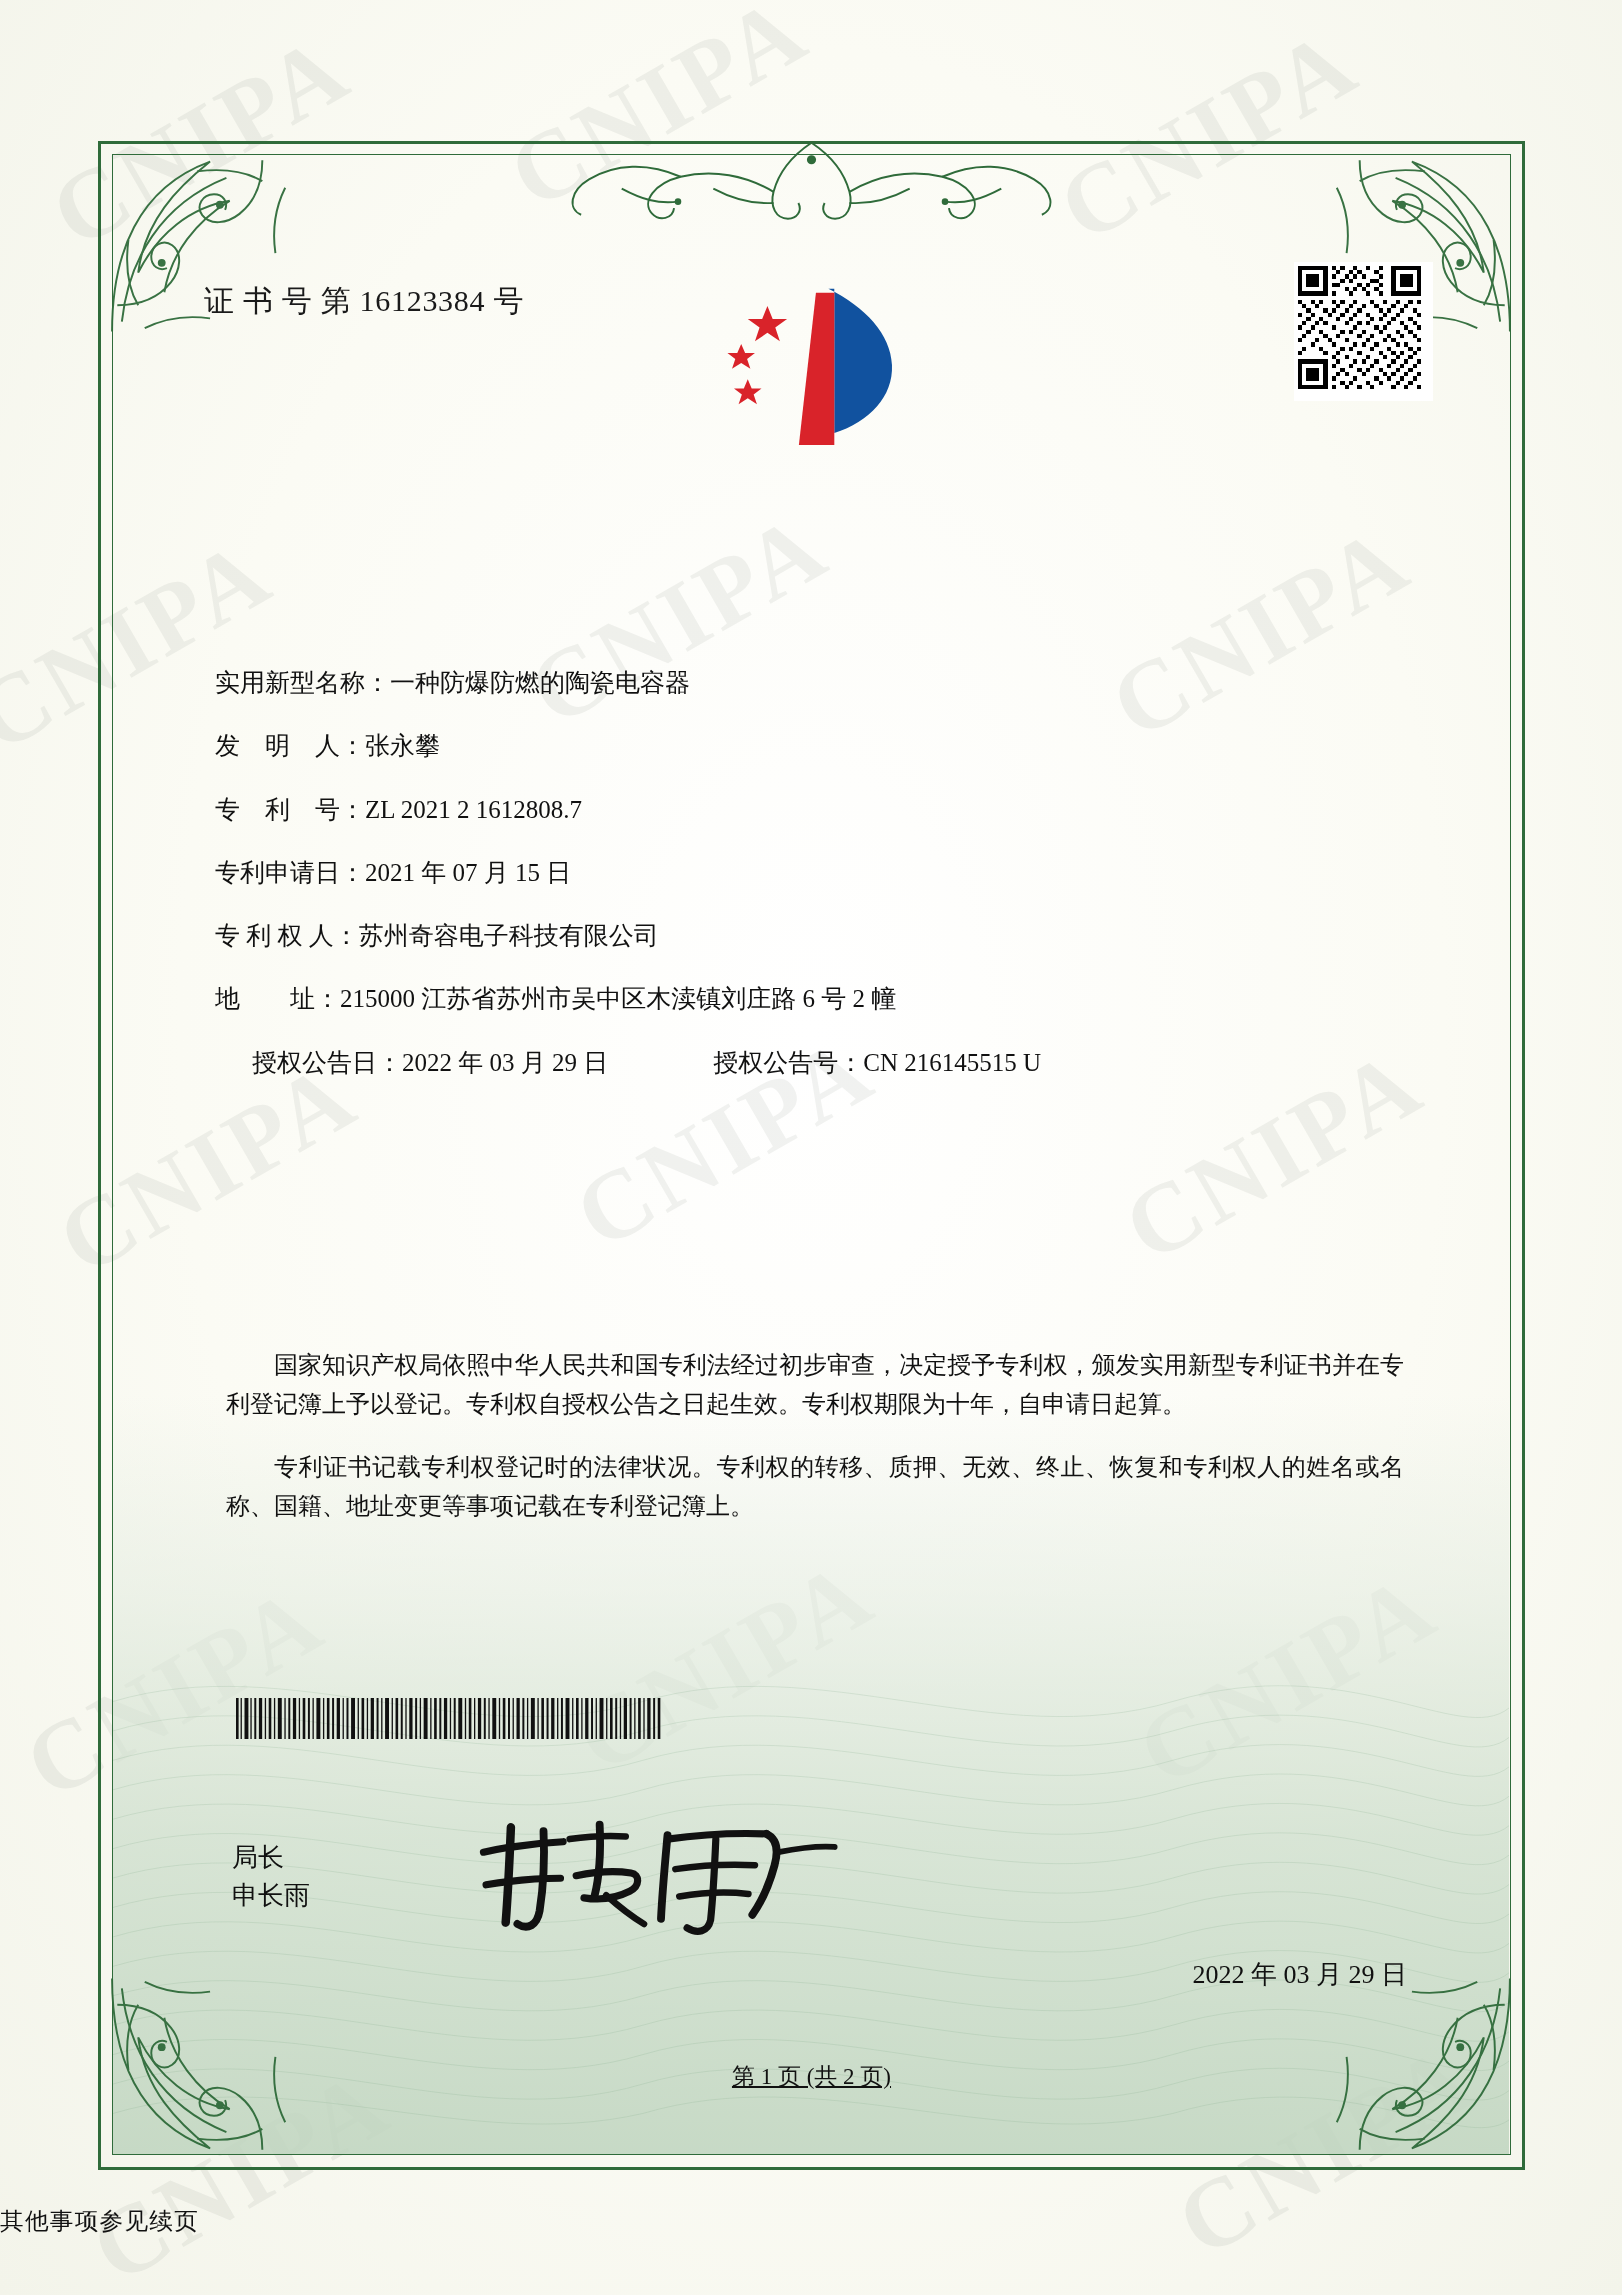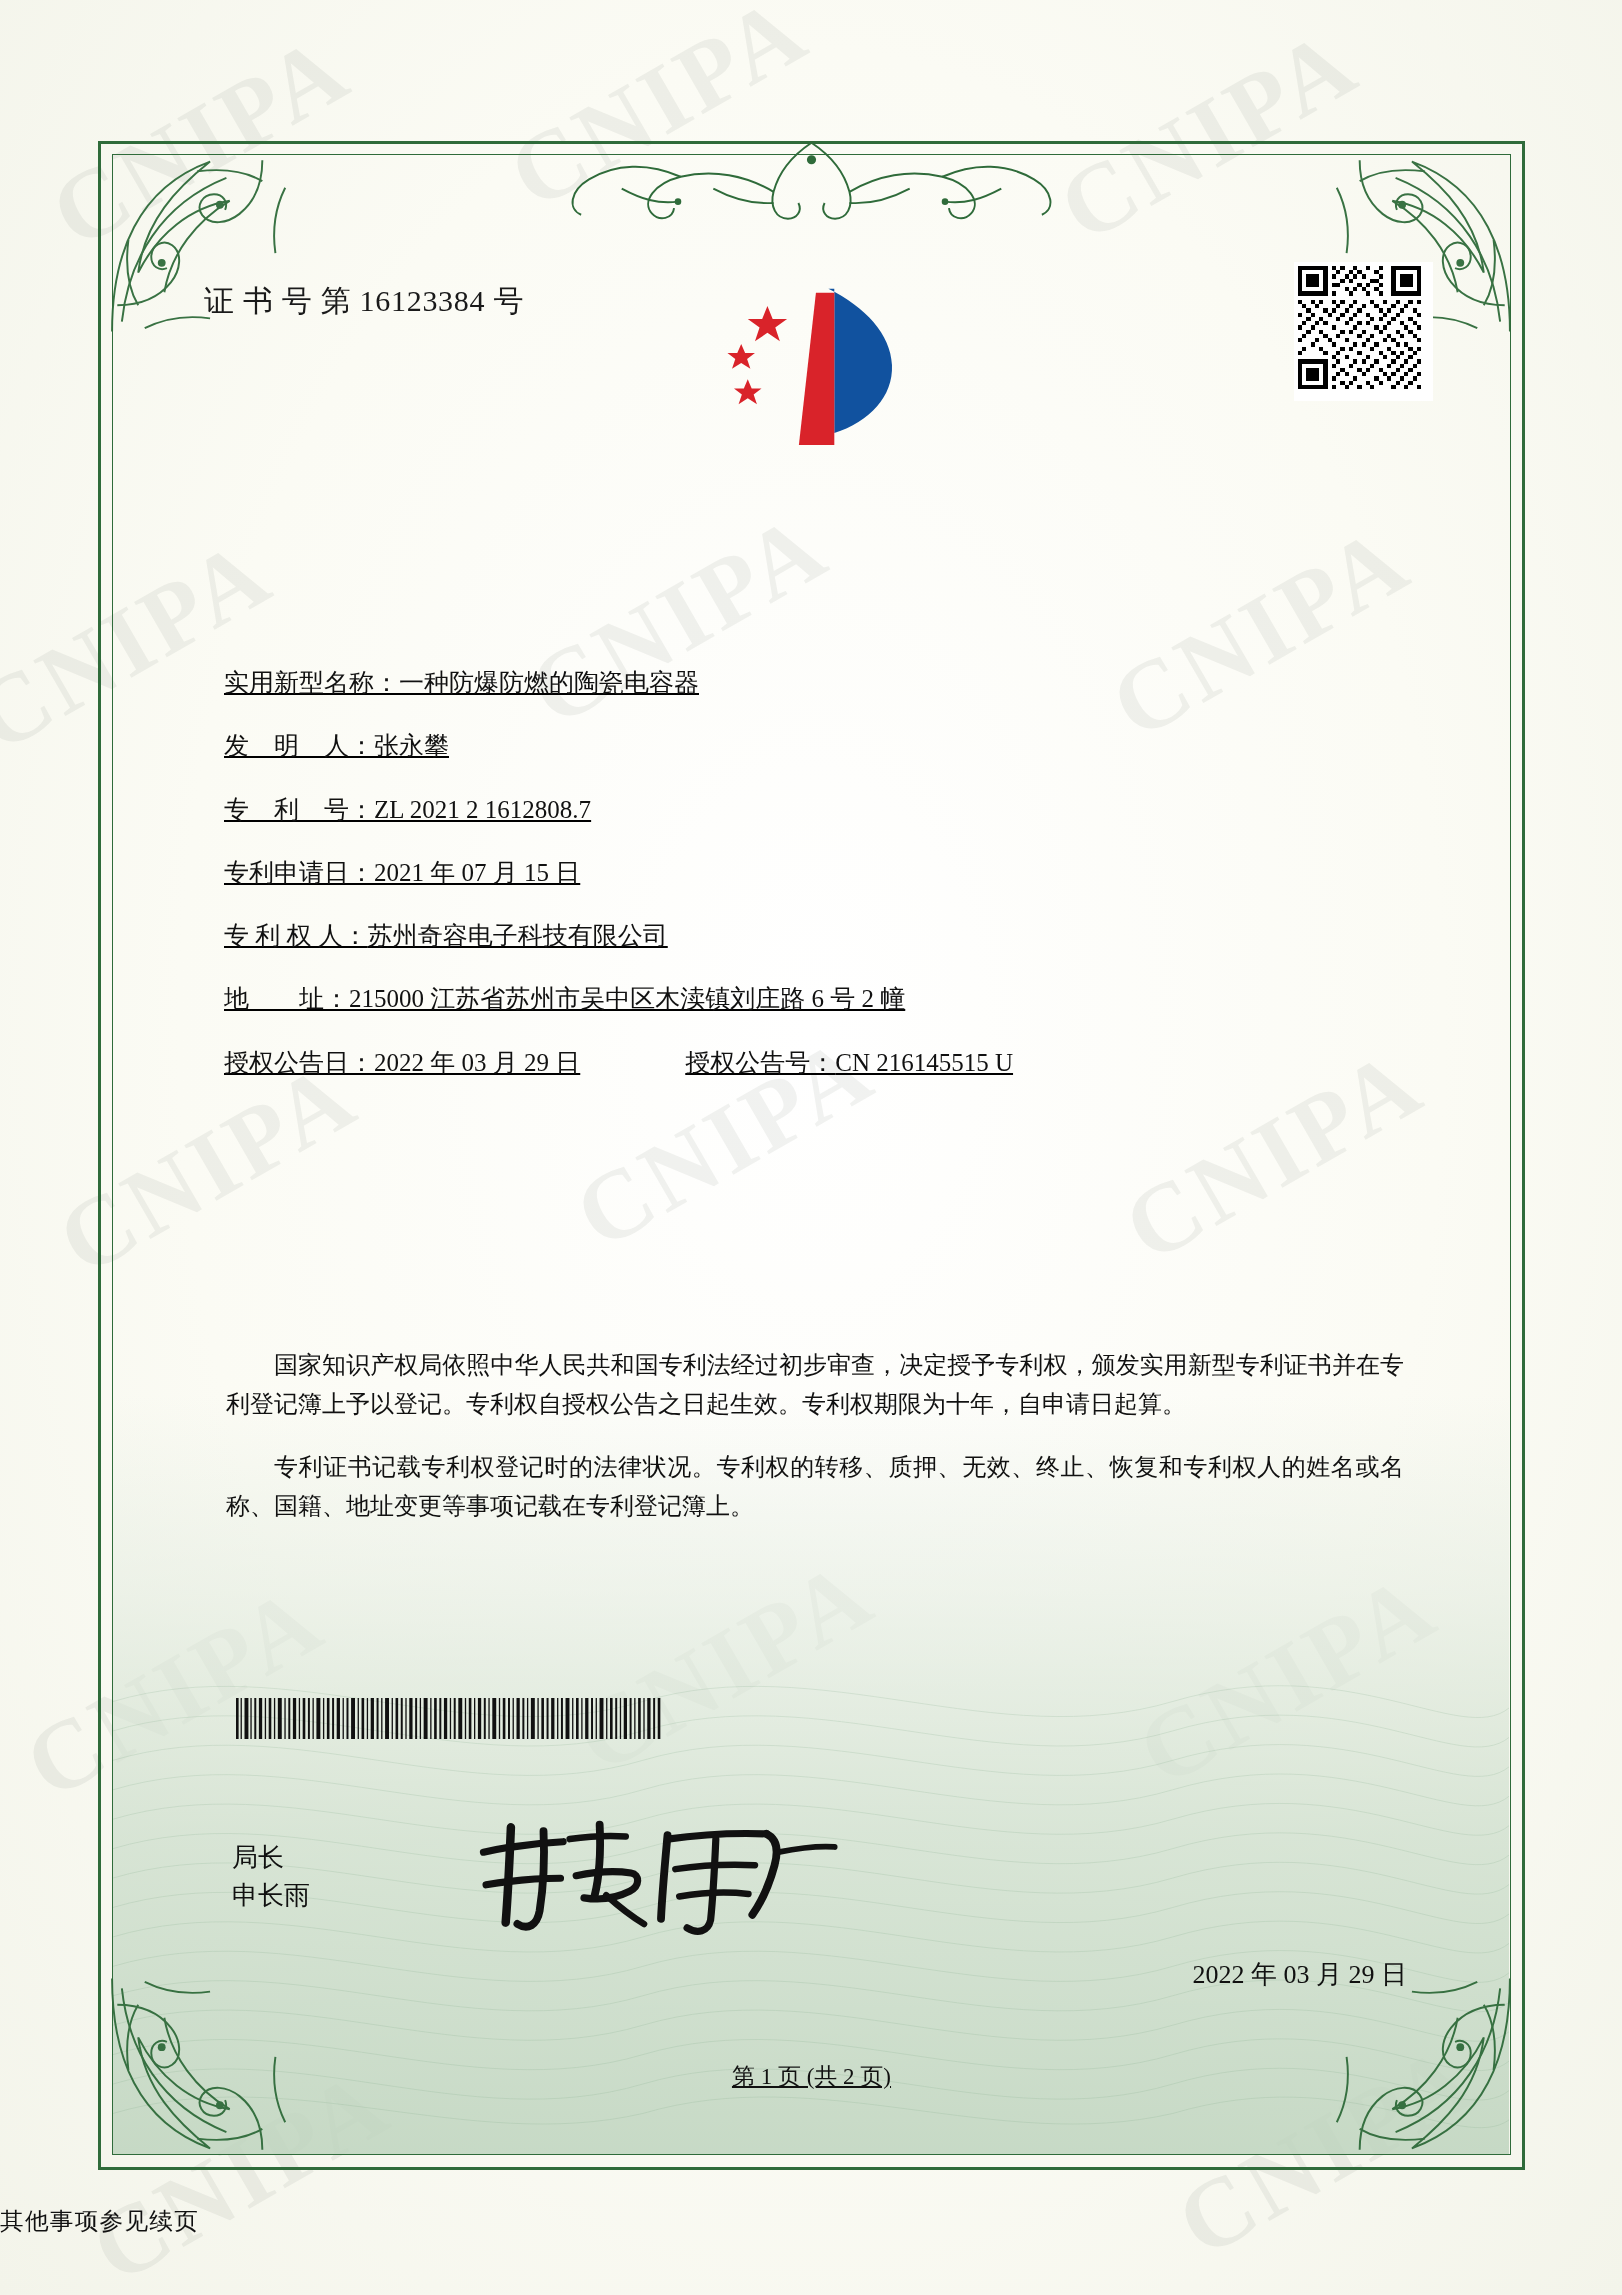--- a/index.html
+++ b/index.html
@@ -130,42 +130,41 @@
     font-size: 63px;
     font-weight: 700;
     letter-spacing: 6.5px;
     color: #111111;
     font-family: "Liberation Serif", serif;
   }
 
   
   .fields {
     position: absolute;
-    left: 224px;
+    left: 215px;
     top: 667px;
     width: 1178px;
-    text-decoration: underline;
   }
   .row {
     display: flex;
     align-items: baseline;
     margin-bottom: 32px;
     font-size: 25px;
     color: #111111;
     line-height: 1.25;
   }
   .lbl {
     white-space: pre;
     flex: 0 0 auto;
   }
   .val {
     flex: 0 1 auto;
     white-space: pre;
   }
-  .row.inline2 { position: relative; }
+  .row.inline2 { position: relative; margin-left: 37px; }
   .lbl2 {
     margin-left: 105px;
     white-space: pre;
     text-align: center;
   }
 
   
   .paras {
     position: absolute;
     left: 226px;

